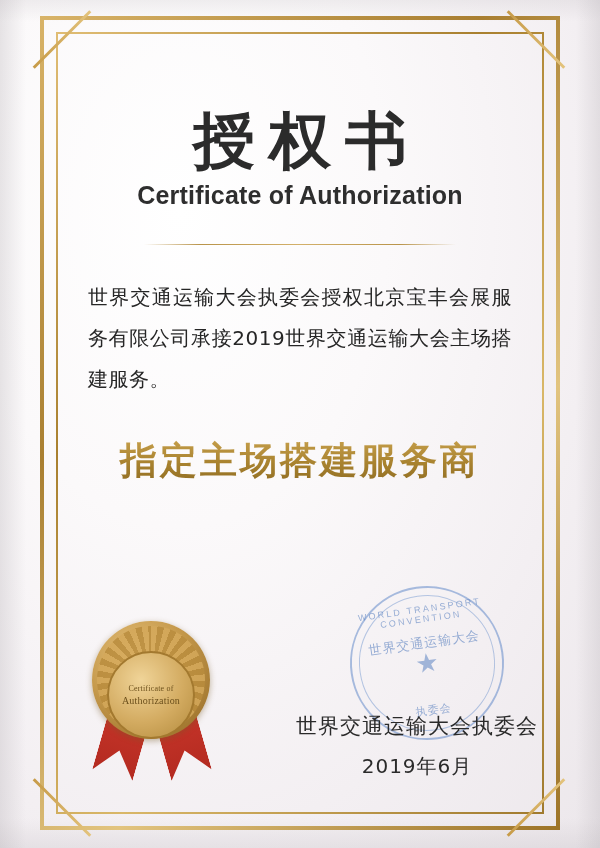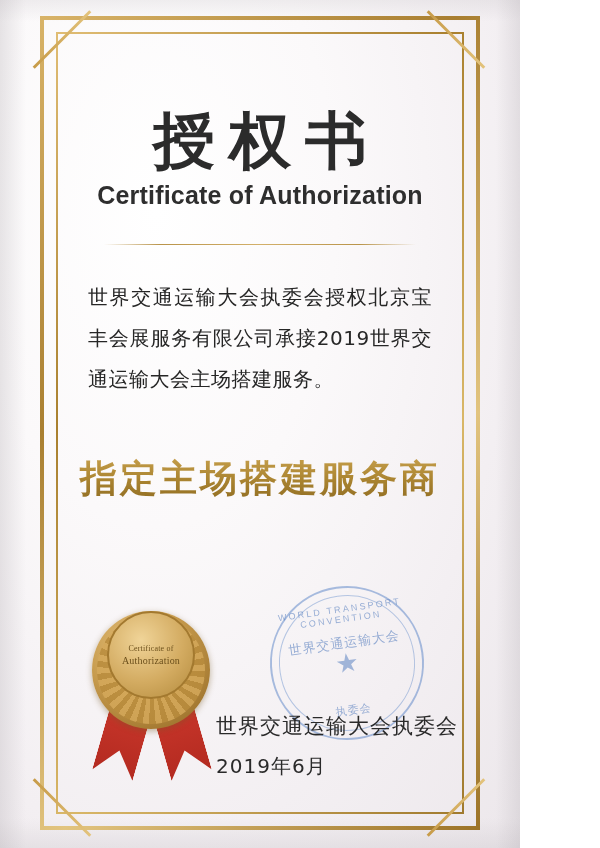--- a/index.html
+++ b/index.html
@@ -9,21 +9,21 @@
   }
   body {
     width: 600px;
     height: 848px;
     font-family: "Liberation Sans", sans-serif;
     overflow: hidden;
   }
 
   #certificate {
     position: relative;
-    width: 520px;
+    width: 600px;
     height: 848px;
     background:
       radial-gradient(ellipse at 30% 25%, #ffffff 0%, #fbf9fa 35%, #f3eff2 70%, #ece7eb 100%),
       linear-gradient(135deg, #f7f5f6 0%, #efeaee 50%, #e9e4e9 100%);
     overflow: hidden;
   }
 
   
   .page-shade {
     position: absolute;
@@ -123,21 +123,21 @@
     font-size: 20px;
     line-height: 2.05;
     color: #262626;
     text-align: justify;
     text-align-last: left;
     padding: 0 18px;
     letter-spacing: 0.5px;
   }
 
   .award-line {
-    margin-top: 54px;
+    margin-top: 36px;
     font-family: Liberation Mono, monospace;
     font-size: 37px;
     font-weight: bold;
     letter-spacing: 3px;
     background: linear-gradient(180deg, #c9a24e 0%, #a8822f 55%, #8e6b22 100%);
     -webkit-background-clip: text;
     background-clip: text;
     color: #a9832f;
     -webkit-text-fill-color: transparent;
   }
@@ -179,29 +179,29 @@
     clip-path: polygon(0 0, 100% 0, 100% 100%, 50% 72%, 0 100%);
   }
   .ribbon .tail.right {
     right: 6px;
     transform: rotate(-16deg);
     clip-path: polygon(0 0, 100% 0, 100% 100%, 50% 72%, 0 100%);
   }
   .medal-disc {
     position: absolute;
     left: 10px;
-    top: 0;
+    top: 10px;
     width: 118px;
     height: 118px;
     border-radius: 50%;
     background:
       radial-gradient(circle at 36% 30%, #e7c27d 0%, #c69a4c 45%, #a67b33 75%, #8b6426 100%);
     box-shadow: 0 2px 6px rgba(120,90,40,0.45);
     display: flex;
-    align-items: flex-start;
+    align-items: flex-end;
     justify-content: center;
   }
   .medal-disc::before {
     content: "";
     position: absolute;
     inset: 5px;
     border-radius: 50%;
     background:
       repeating-conic-gradient(from 0deg, #d4a85a 0deg 7deg, #b98c3d 7deg 14deg);
     opacity: 0.85;
@@ -277,21 +277,21 @@
     font-family: "DejaVu Sans", sans-serif;
     font-size: 11px;
     letter-spacing: 1px;
   }
 
   
   .signature {
     position: absolute;
     right: 62px;
     bottom: 68px;
-    text-align: left;
+    text-align: center;
     font-family: "DejaVu Sans", "Liberation Sans", sans-serif;
     color: #2a2a2a;
   }
   .signature .org {
     font-size: 21px;
     letter-spacing: 1px;
   }
   .signature .date {
     margin-top: 13px;
     font-size: 20px;

